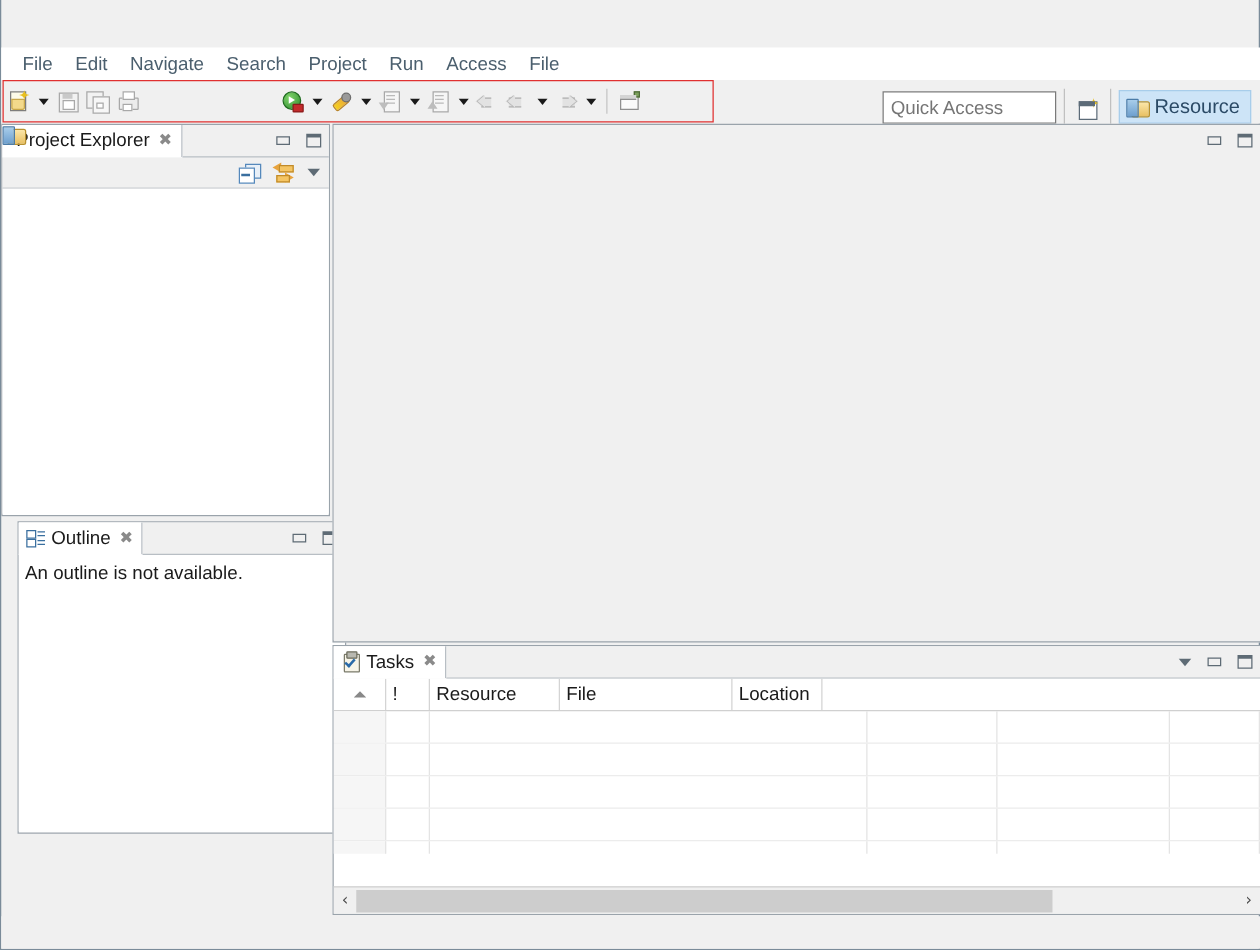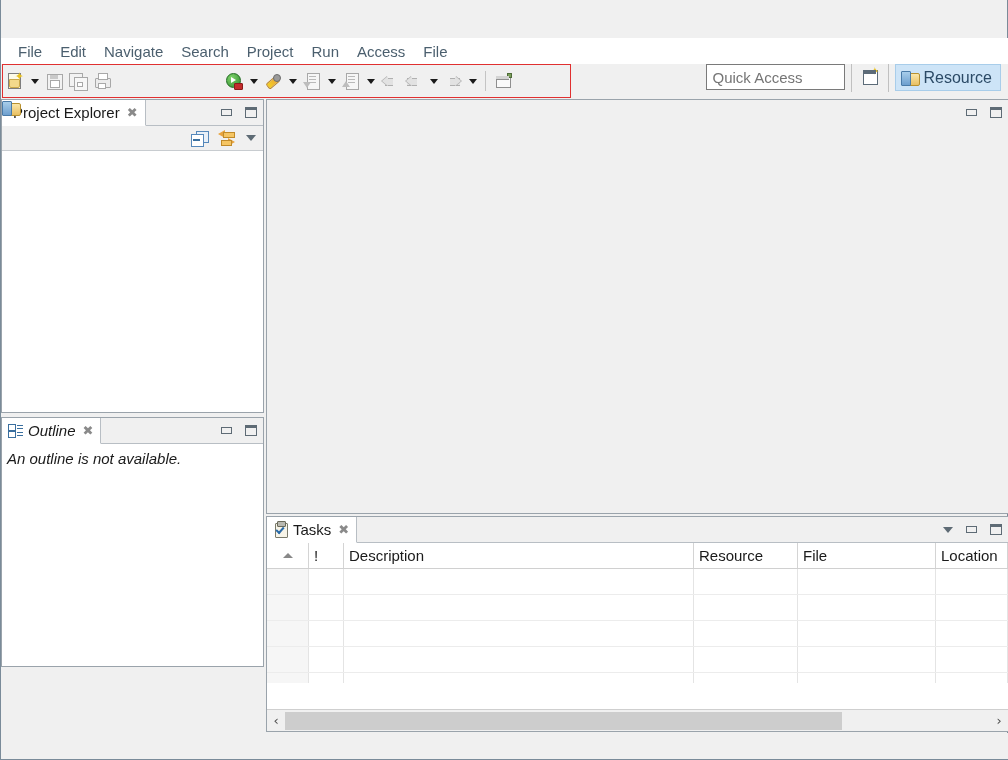--- a/index.html
+++ b/index.html
@@ -261,21 +261,21 @@
   }
   .ic-ext i {
     position:absolute; right:0px; top:1px;
     width:5px; height:5px; background:#7ba05b; border:1px solid #4f6b3a;
   }
 
   
   .toolbar-right {
     position: absolute; right: 0; top: 64px;
     height: 35px;
-    display: flex; align-items: flex-start;
+    display: flex; align-items: flex-end;
   }
   .quick-access {
     width: 139px; height: 26px;
     border: 1px solid #7a7a7a;
     background: #ffffff;
     font-size: 15px; color: #5d5d5d;
     padding: 0 6px;
     font-family: "Liberation Sans", sans-serif;
     outline: none;
     line-height: 24px;
@@ -445,21 +445,21 @@
   }
   .ic-link i::after {
     content:""; position:absolute; left:0px; top:2px;
     width:9px; height:4px; background:#f5c563;
     border:1px solid #c08a2a;
   }
   .pe-body { background: #ffffff; height: calc(100% - 52px); }
 
   
   #outline-view {
-    left: 0; top: 318px; width: 263px; height: 250px; font-style: italic;
+    left: 13px; top: 318px; width: 263px; height: 250px;
   }
   .outline-body {
     background: #ffffff;
     height: calc(100% - 27px);
     padding: 6px 5px;
   }
   .outline-msg { font-size: 15px; color: #1a1a1a; }
   .ic-outline { width:15px; height:14px; position:relative; }
   .ic-outline::before {
     content:""; position:absolute; left:0; top:0;
@@ -790,21 +790,20 @@
           </div>
         </div>
 
 
         <div class="tasks-table">
           <div class="tk-header">
             <div class="tk-th sortcol" style="width:42px">
               <span class="sort-caret"></span>
             </div>
             <div class="tk-th" style="width:35px">!</div>
-            <div class="tk-th" style="width:350px">Description</div>
             <div class="tk-th" style="width:104px">Resource</div>
             <div class="tk-th" style="width:138px">File</div>
             <div class="tk-th" style="width:72px">Location</div>
           </div>
           <div class="tk-rows">
             <div class="tk-row">
               <div class="tk-cell shade" style="width:42px"></div>
               <div class="tk-cell" style="width:35px"></div>
               <div class="tk-cell" style="width:350px"></div>
               <div class="tk-cell" style="width:104px"></div>

